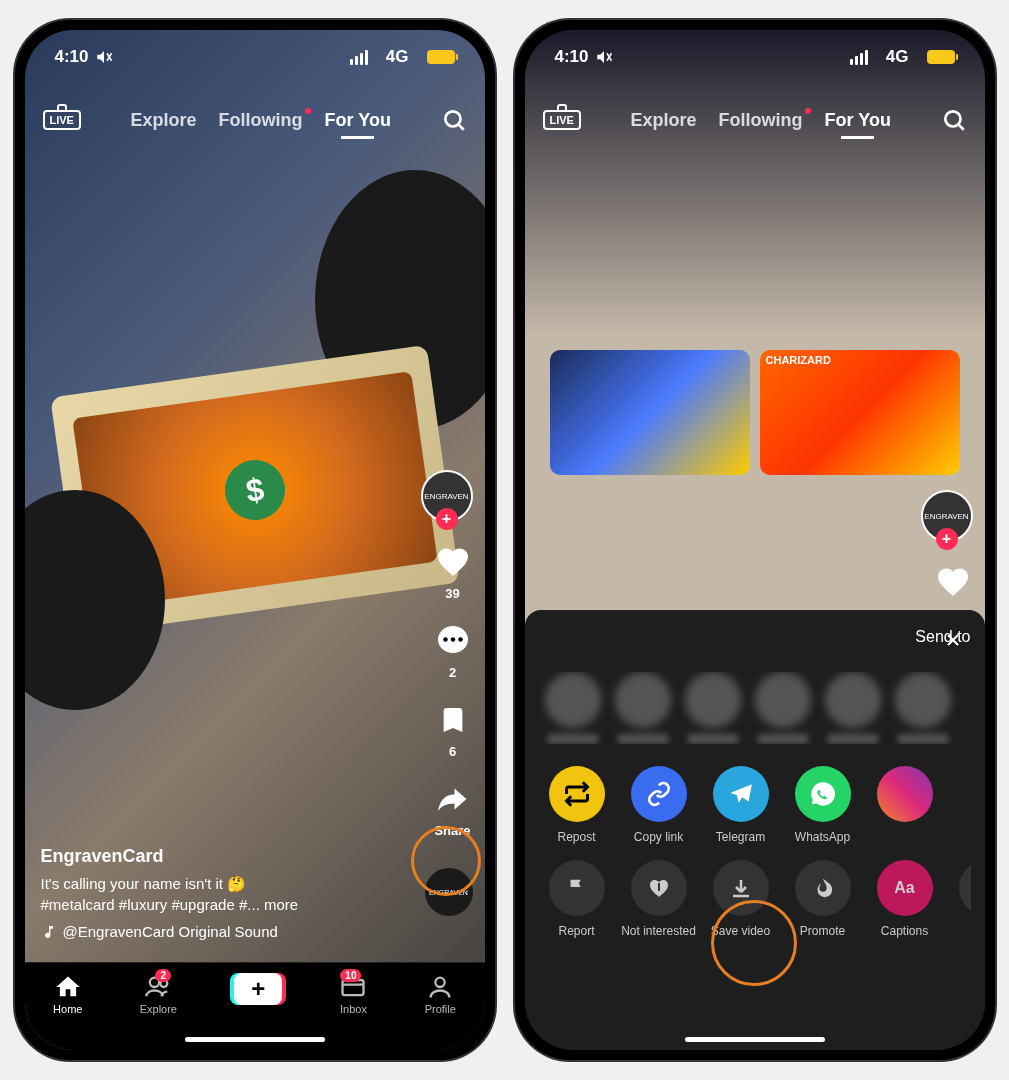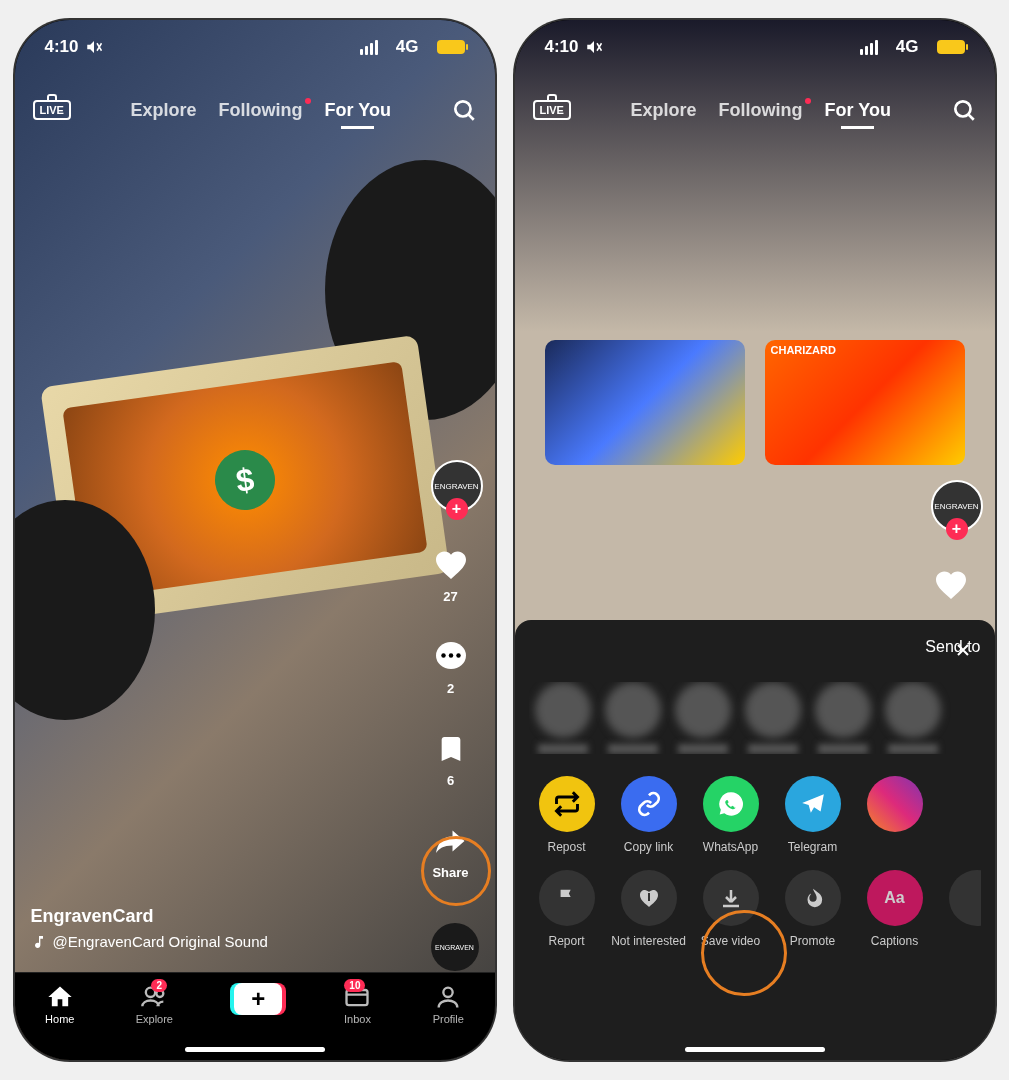--- a/index.html
+++ b/index.html
@@ -1,18 +1,18 @@
 <!DOCTYPE html>
 <html><head>
 <meta charset="utf-8">
 <style>
 * { box-sizing: border-box; margin: 0; padding: 0; }
 body { background: #f0f0f0; font-family: -apple-system, BlinkMacSystemFont, 'Segoe UI', sans-serif; display: flex; justify-content: center; align-items: center; min-height: 100vh; padding: 10px; }
 .wrap { display: flex; gap: 20px; }
-.phone { width: 480px; height: 1040px; background: #000; border-radius: 55px; position: relative; overflow: hidden; box-shadow: 0 0 0 2px #333; }
+.phone { width: 480px; height: 1040px; background: #000; border-radius: 55px; padding: 10px; position: relative; overflow: hidden; box-shadow: 0 0 0 2px #333; }
 .screen { width: 100%; height: 100%; background: #000; border-radius: 48px; overflow: hidden; position: relative; }
 .status-bar { position: absolute; top: 0; left: 0; right: 0; height: 54px; display: flex; justify-content: space-between; align-items: center; padding: 0 30px; z-index: 100; color: #fff; font-weight: 600; font-size: 17px; }
 .status-left { display: flex; align-items: center; gap: 6px; }
 .status-right { display: flex; align-items: center; gap: 18px; }
 .mute-icon { width: 18px; height: 18px; }
 .signal-bars { display: flex; align-items: flex-end; gap: 2px; }
 .signal-bars span { width: 3px; background: #fff; border-radius: 1px; }
 .signal-bars span:nth-child(1){height:6px}.signal-bars span:nth-child(2){height:9px}.signal-bars span:nth-child(3){height:12px}.signal-bars span:nth-child(4){height:15px}
 .battery { width: 28px; height: 14px; background: #f9c81b; border-radius: 4px; position: relative; }
 .battery::after { content:''; position:absolute; right:-3px; top:4px; width:2px; height:6px; background:#f9c81b; border-radius:1px; }
@@ -27,21 +27,21 @@
 .search-icon { color:#fff; width:26px; height:26px; }
 .video-bg { position:absolute; inset:0; }
 .video-bg.v1 { background: linear-gradient(135deg, #2a3a5a 0%, #4a5a7a 30%, #8a7a6a 60%, #3a3a3a 100%); }
 .video-bg.v2 { background: linear-gradient(180deg, #1a1a2a 0%, #c4b8a8 30%, #c4b8a8 70%, #1a1a1a 100%); }
 .card-illus { position:absolute; top:340px; left:40px; width:380px; height:240px; background:linear-gradient(135deg,#e8d8a8,#c8b888); border-radius:12px; transform:rotate(-8deg); display:flex; align-items:center; justify-content:center; overflow:hidden; }
 .card-inner { width:90%; height:80%; background:radial-gradient(circle at 50% 50%, #ff8c00, #d2691e, #8b4513); border-radius:8px; display:flex; align-items:center; justify-content:center; }
 .dollar-badge { width:60px; height:60px; background:#2a8a4a; border-radius:50%; display:flex; align-items:center; justify-content:center; color:#fff; font-size:32px; font-weight:bold; }
 .glove { position:absolute; background:#1a1a1a; border-radius:50%; }
 .glove.g1 { top:140px; right:-30px; width:200px; height:260px; }
 .glove.g2 { bottom:340px; left:-40px; width:180px; height:220px; }
-.action-col { position:absolute; right:12px; top:440px; display:flex; flex-direction:column; align-items:flex-start; gap:33px; z-index:50; }
+.action-col { position:absolute; right:12px; top:440px; display:flex; flex-direction:column; align-items:flex-end; gap:20px; z-index:50; }
 .avatar-btn { width:52px; height:52px; border-radius:50%; background:#333; border:2px solid #fff; position:relative; display:flex; align-items:center; justify-content:center; color:#fff; font-size:8px; }
 .plus-badge { position:absolute; bottom:-10px; left:50%; transform:translateX(-50%); width:22px; height:22px; background:#fe2c55; border-radius:50%; display:flex; align-items:center; justify-content:center; color:#fff; font-size:16px; font-weight:bold; }
 .action-btn { display:flex; flex-direction:column; align-items:center; gap:4px; color:#fff; }
 .action-icon { width:40px; height:40px; display:flex; align-items:center; justify-content:center; }
 .action-count { font-size:13px; font-weight:600; }
 .share-circle { position:absolute; right:4px; bottom:136px; width:70px; height:70px; border:3px solid #e67e22; border-radius:50%; z-index:60; }
 .disc { width:48px; height:48px; border-radius:50%; background:#1a1a1a; display:flex; align-items:center; justify-content:center; color:#fff; font-size:7px; margin-top:10px; }
 .overlay-text { position:absolute; left:16px; bottom:110px; right:100px; color:#fff; z-index:50; }
 .username { font-size:18px; font-weight:700; margin-bottom:6px; }
 .caption { font-size:15px; line-height:1.4; margin-bottom:8px; }
@@ -127,21 +127,21 @@
     <div class="avatar-btn">
       <span>ENGRAVEN</span>
       <div class="plus-badge">+</div>
     </div>
     <div class="action-btn">
       <div class="action-icon">
               <svg viewBox="0 0 24 24" fill="#fff" width="36" height="36">
                 <path d="M12 21.35l-1.45-1.32C5.4 15.36 2 12.28 2 8.5 2 5.42 4.42 3 7.5 3c1.74 0 3.41.81 4.5 2.09C13.09 3.81 14.76 3 16.5 3 19.58 3 22 5.42 22 8.5c0 3.78-3.4 6.86-8.55 11.54L12 21.35z"></path>
               </svg>
             </div>
-      <span class="action-count">27</span>
+      <span class="action-count">39</span>
     </div>
     <div class="action-btn">
       <div class="action-icon">
               <svg viewBox="0 0 24 24" fill="#fff" width="36" height="36">
                 <ellipse cx="12" cy="11" rx="10" ry="9"></ellipse>
                 <circle cx="7" cy="11" r="1.5" fill="#000"></circle>
                 <circle cx="12" cy="11" r="1.5" fill="#000"></circle>
                 <circle cx="17" cy="11" r="1.5" fill="#000"></circle>
               </svg>
             </div>
@@ -165,20 +165,24 @@
     </div>
     <div class="disc">
             <span>ENGRAVEN</span>
           </div>
   </div>
 
   <div class="share-circle" style="bottom:154px;"></div>
 
   <div class="overlay-text">
     <div class="username">EngravenCard</div>
+    <div class="caption">
+      <div>It's calling your name isn't it 🤔</div>
+      <div>#metalcard #luxury #upgrade #... more</div>
+    </div>
     <div class="sound-row">
       <svg width="16" height="16" viewBox="0 0 24 24" fill="#fff">
               <path d="M12 3v10.55c-.59-.34-1.27-.55-2-.55-2.21 0-4 1.79-4 4s1.79 4 4 4 4-1.79 4-4V7h4V3h-6z"></path>
             </svg>
       <span>@EngravenCard Original Sound</span>
     </div>
   </div>
 
   <div class="bottom-nav">
     <div class="nav-item active">
@@ -330,34 +334,34 @@
             </div>
       <div class="share-opt">
               <div class="share-circ" style="background:#3a6cf0">
                 <svg width="26" height="26" viewBox="0 0 24 24" fill="none" stroke="#fff" stroke-width="2.5">
                   <path d="M10 13a5 5 0 007 0l3-3a5 5 0 00-7-7l-1 1M14 11a5 5 0 00-7 0l-3 3a5 5 0 007 7l1-1"></path>
                 </svg>
               </div>
               <span class="share-label">Copy link</span>
             </div>
       <div class="share-opt">
+              <div class="share-circ" style="background:#2aa6de">
+                <svg width="26" height="26" viewBox="0 0 24 24" fill="#fff">
+                  <path d="M22 3L2 11l6 2 2 7 3-5 6 4 3-16z"></path>
+                </svg>
+              </div>
+              <span class="share-label">Telegram</span>
+            </div>
+      <div class="share-opt">
               <div class="share-circ" style="background:#25d366">
                 <svg width="28" height="28" viewBox="0 0 24 24" fill="#fff">
                   <path d="M12 2a10 10 0 00-8.7 15l-1 4 4-1A10 10 0 1012 2zm4 13c-.3.8-1.5 1.5-2 1.5-2 0-6-2-7-6 0-.5.5-1.5 1-1.8l1-.2 1 2-1 1c.5 1 2 2.5 3 3l1-1 2 1-.2 1z"></path>
                 </svg>
               </div>
               <span class="share-label">WhatsApp</span>
-            </div>
-      <div class="share-opt">
-              <div class="share-circ" style="background:#2aa6de">
-                <svg width="26" height="26" viewBox="0 0 24 24" fill="#fff">
-                  <path d="M22 3L2 11l6 2 2 7 3-5 6 4 3-16z"></path>
-                </svg>
-              </div>
-              <span class="share-label">Telegram</span>
             </div>
       <div class="share-opt">
               <div class="share-circ" style="background:linear-gradient(45deg,#f58529,#dd2a7b,#8134af)"></div>
             </div>
     </div>
     <div class="share-row">
       <div class="share-opt">
               <div class="share-circ" style="background:#333">
                 <svg width="22" height="22" viewBox="0 0 24 24" fill="#ccc">
                   <path d="M5 3v18M5 3h11l-2 4 2 4H5"></path>

